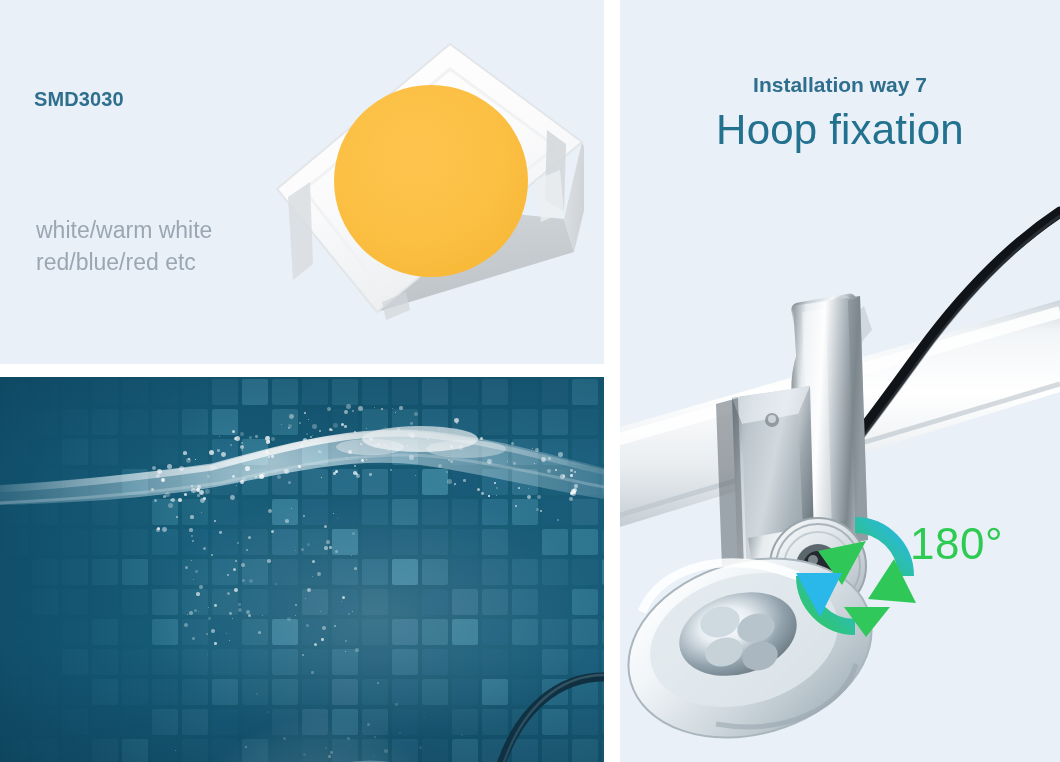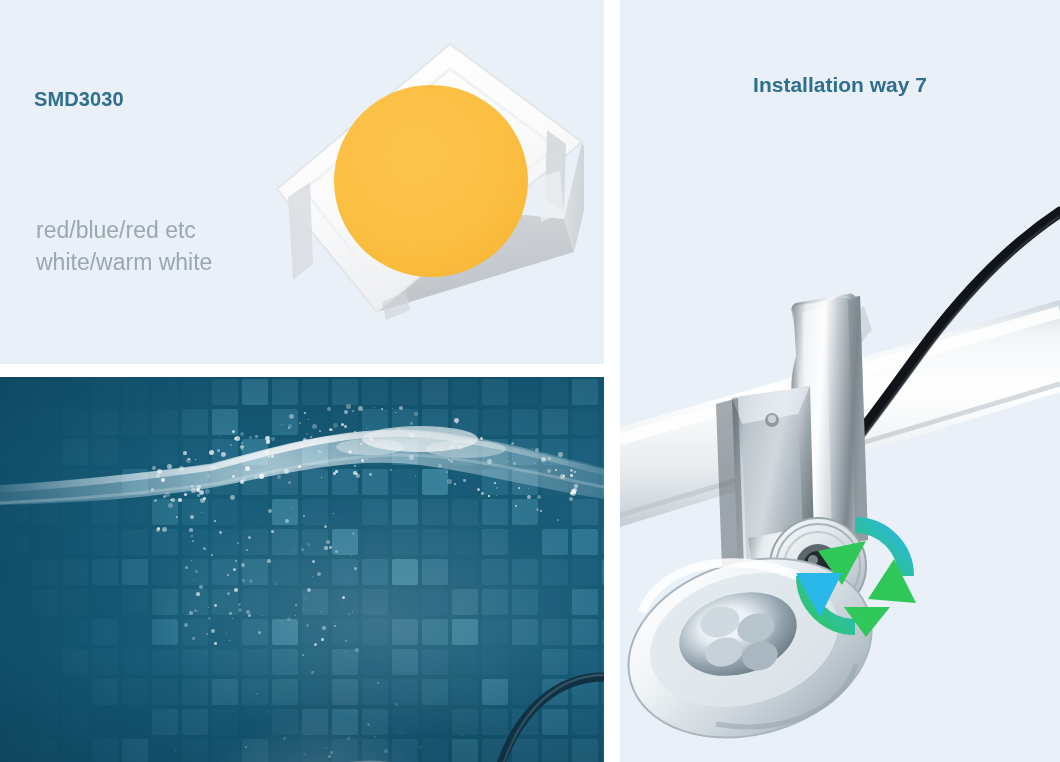--- a/index.html
+++ b/index.html
@@ -143,22 +143,22 @@
       <polygon points="272,146 296,136 300,178 277,188" fill="#eef0f2" opacity=".75"></polygon>
 
       <ellipse cx="167" cy="147" rx="97" ry="96" fill="url(#phos)"></ellipse>
     </svg>
 
     <div id="cree-text">
       <div class="t-smd">SMD3030</div>
     </div>
 
     <div id="cree-sub">
+      <div>white/warm white</div>
       <div>red/blue/red etc</div>
-      <div>white/warm white</div>
     </div>
   </div>
 
   <div class="panel" id="panel-ip68">
 
     <div id="water-scene">
 
       <div class="mosaic" id="mosaic-wall">
           <i class="tile" style="left:2px;top:2px;background:#3a7c9c;opacity:0.67"></i>
           <i class="tile" style="left:32px;top:2px;background:#27678a;opacity:0.81"></i>
@@ -818,20 +818,21 @@
 
       <div id="vignette"></div>
     </div>
 
   </div>
 
   <div class="panel" id="panel-install">
 
     <div id="install-text">
       <div class="t-way1">Installation way 7</div>
+      <div class="t-hoop">Hoop fixation</div>
     </div>
 
 
     <svg id="fixture-art" viewBox="0 0 440 762">
       <defs>
         <linearGradient id="pipeG" x1="0" y1="0" x2="0" y2="1">
           <stop offset="0%" stop-color="#cdd6dd"></stop>
           <stop offset="14%" stop-color="#f2f5f7"></stop>
           <stop offset="40%" stop-color="#ffffff"></stop>
           <stop offset="72%" stop-color="#e9edf0"></stop>
@@ -979,15 +980,16 @@
       <polygon points="28,40 76,30 52,74" fill="#2fc858"></polygon>
 
       <polygon points="6,62 52,62 30,106" fill="#2ab7e9"></polygon>
 
       <polygon points="124,70 78,70 100,26" fill="#2fc858" opacity="0"></polygon>
       <polygon points="78,88 104,48 126,92" fill="#2fc858"></polygon>
 
       <polygon points="54,96 100,96 76,126" fill="#30c85a"></polygon>
     </svg>
 
+    <div id="deg-label">180°</div>
   </div>
 
 </div>
 
 </body></html>

